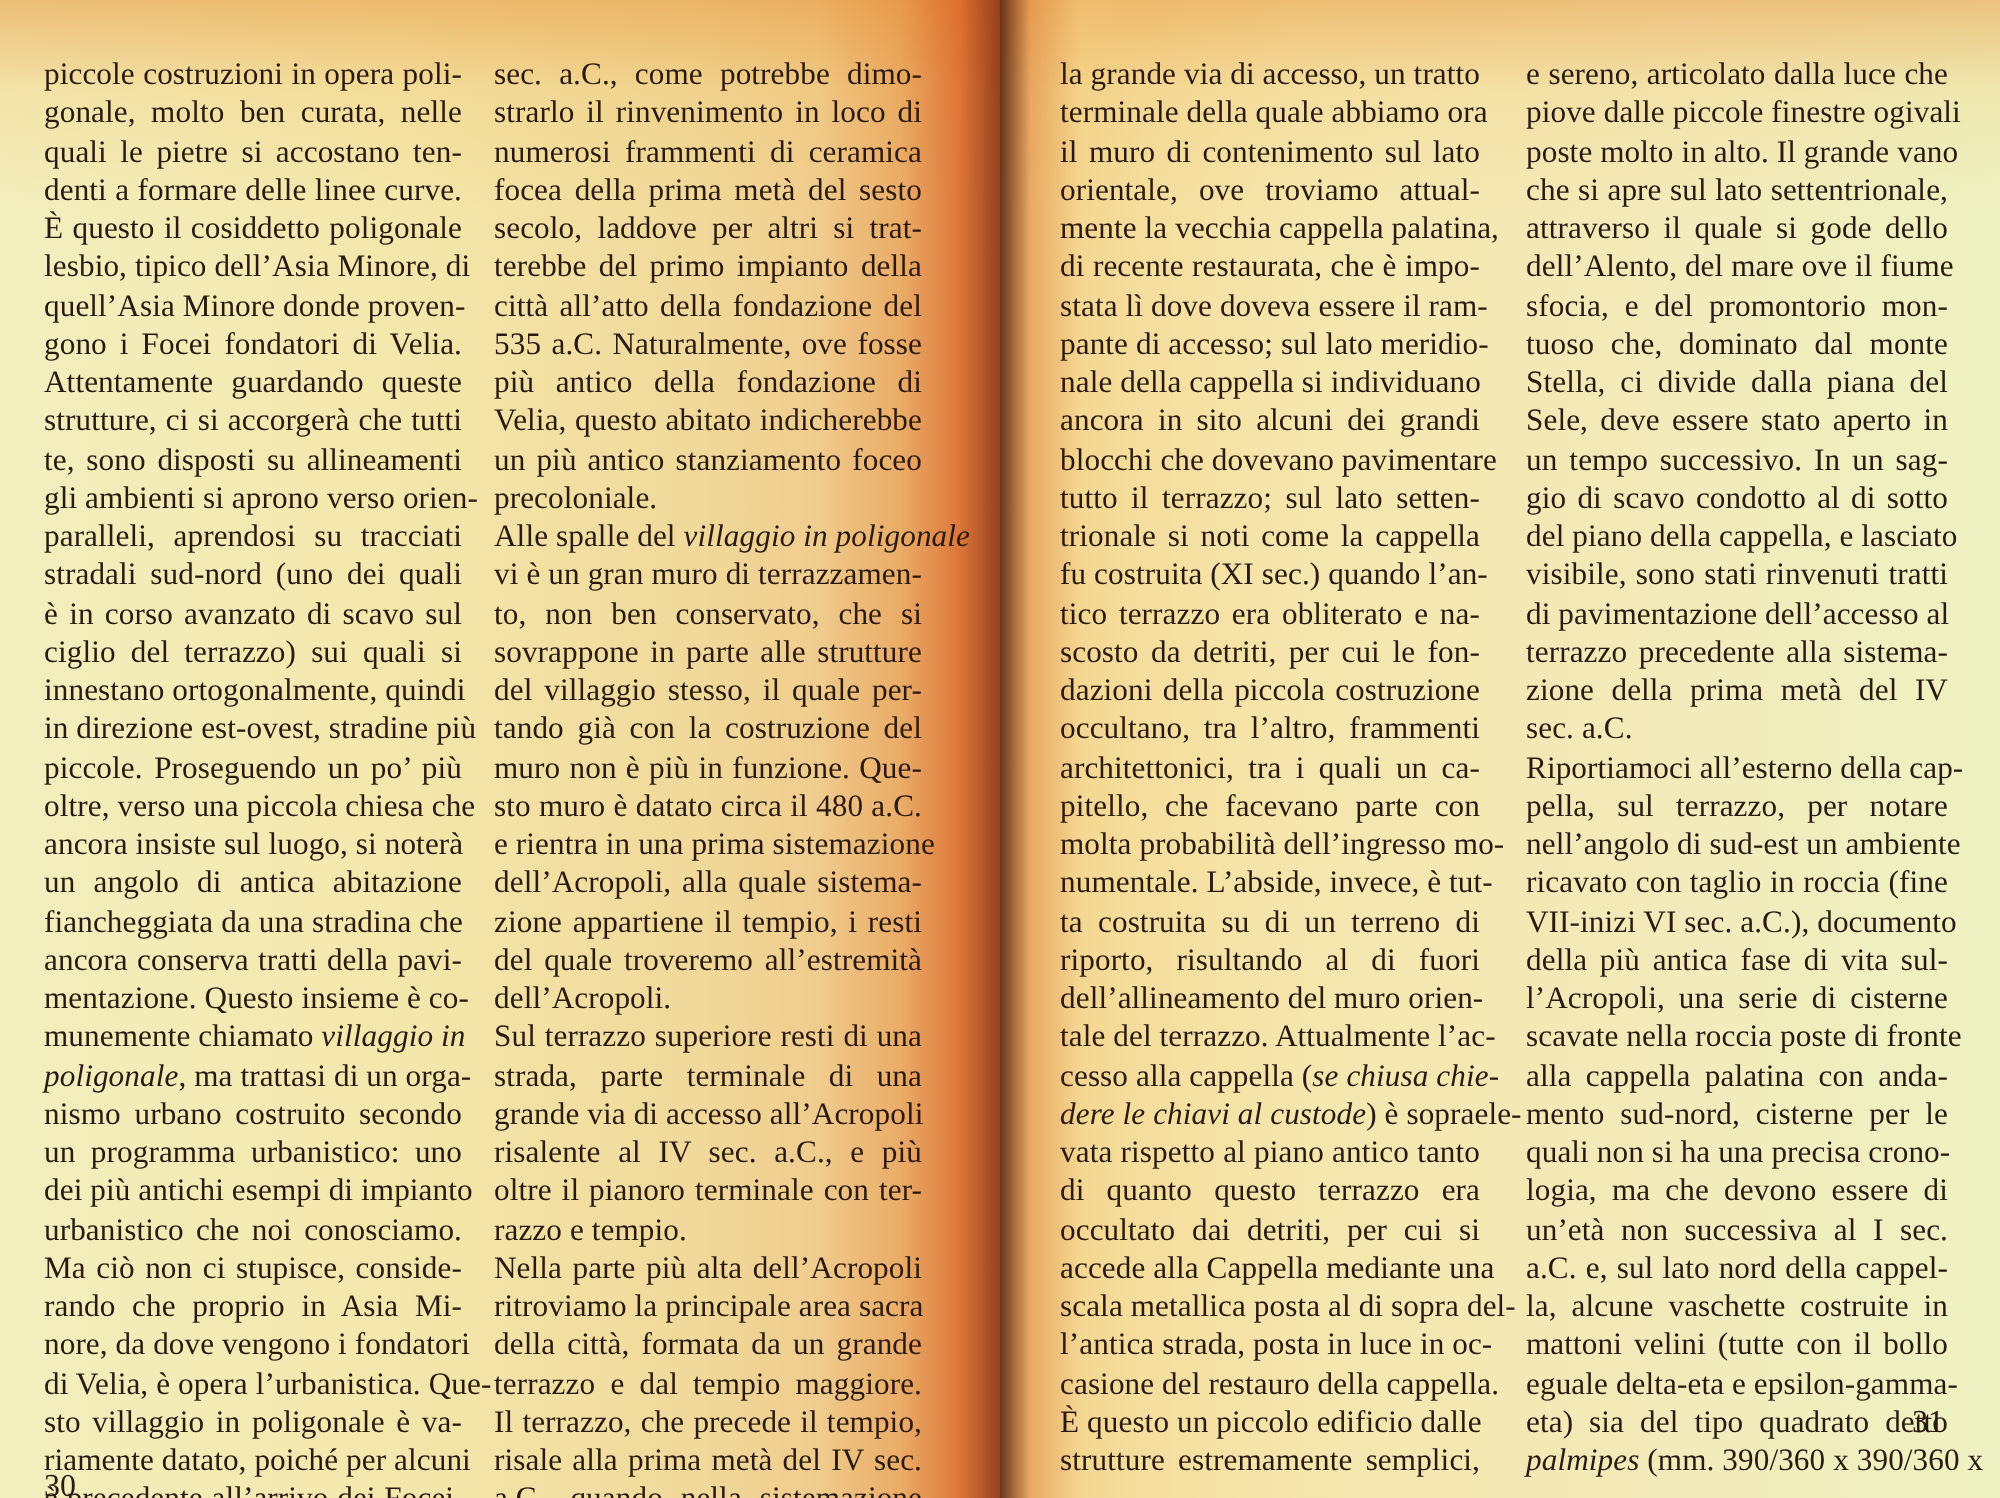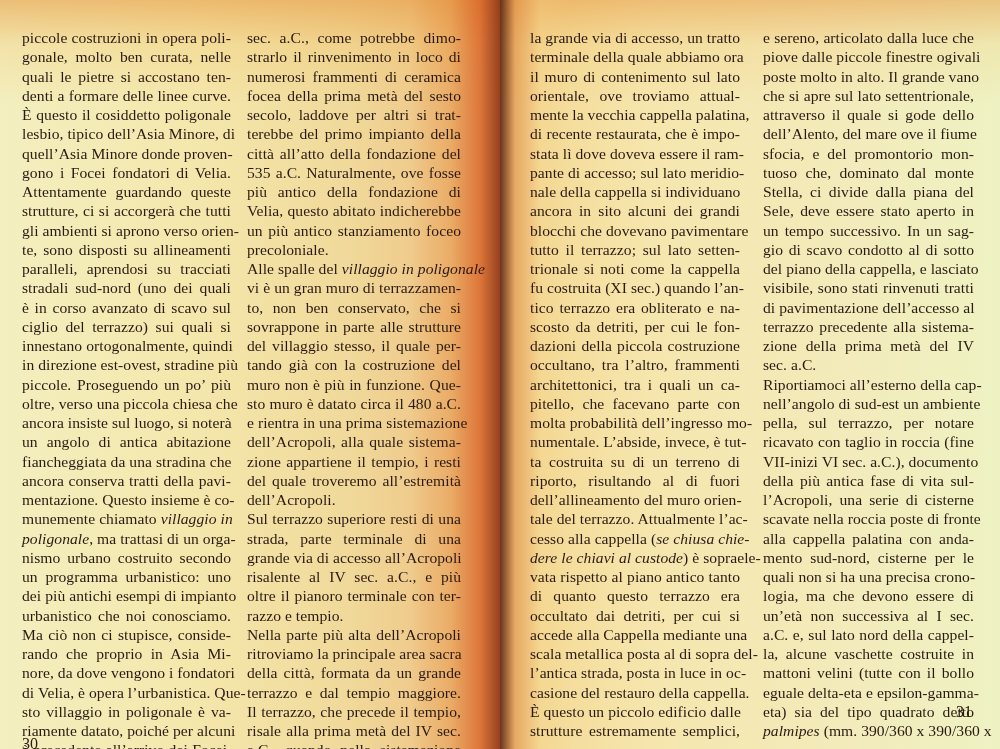--- a/index.html
+++ b/index.html
@@ -53,22 +53,22 @@
         <span class="ln">piccole costruzioni in opera poli-</span>
         <span class="ln">gonale, molto ben curata, nelle</span>
         <span class="ln">quali le pietre si accostano ten-</span>
         <span class="ln">denti a formare delle linee curve.</span>
         <span class="ln">È questo il cosiddetto poligonale</span>
         <span class="ln">lesbio, tipico dell’Asia Minore, di</span>
         <span class="ln">quell’Asia Minore donde proven-</span>
         <span class="ln">gono i Focei fondatori di Velia.</span>
         <span class="ln">Attentamente guardando queste</span>
         <span class="ln">strutture, ci si accorgerà che tutti</span>
+        <span class="ln">te, sono disposti su allineamenti</span>
         <span class="ln">gli ambienti si aprono verso orien-</span>
-        <span class="ln">te, sono disposti su allineamenti</span>
         <span class="ln">paralleli, aprendosi su tracciati</span>
         <span class="ln">stradali sud-nord (uno dei quali</span>
         <span class="ln">è in corso avanzato di scavo sul</span>
         <span class="ln">ciglio del terrazzo) sui quali si</span>
         <span class="ln">innestano ortogonalmente, quindi</span>
         <span class="ln">in direzione est-ovest, stradine più</span>
         <span class="ln">piccole. Proseguendo un po’ più</span>
         <span class="ln">oltre, verso una piccola chiesa che</span>
         <span class="ln">ancora insiste sul luogo, si noterà</span>
         <span class="ln">un angolo di antica abitazione</span>
@@ -184,22 +184,22 @@
         <span class="ln">Sele, deve essere stato aperto in</span>
         <span class="ln">un tempo successivo. In un sag-</span>
         <span class="ln">gio di scavo condotto al di sotto</span>
         <span class="ln">del piano della cappella, e lasciato</span>
         <span class="ln">visibile, sono stati rinvenuti tratti</span>
         <span class="ln">di pavimentazione dell’accesso al</span>
         <span class="ln">terrazzo precedente alla sistema-</span>
         <span class="ln">zione della prima metà del IV</span>
         <span class="ln last">sec. a.C.</span>
         <span class="ln">Riportiamoci all’esterno della cap-</span>
+        <span class="ln">pella, sul terrazzo, per notare</span>
         <span class="ln">nell’angolo di sud-est un ambiente</span>
-        <span class="ln">pella, sul terrazzo, per notare</span>
         <span class="ln">ricavato con taglio in roccia (fine</span>
         <span class="ln">VII-inizi VI sec. a.C.), documento</span>
         <span class="ln">della più antica fase di vita sul-</span>
         <span class="ln">l’Acropoli, una serie di cisterne</span>
         <span class="ln">scavate nella roccia poste di fronte</span>
         <span class="ln">alla cappella palatina con anda-</span>
         <span class="ln">mento sud-nord, cisterne per le</span>
         <span class="ln">quali non si ha una precisa crono-</span>
         <span class="ln">logia, ma che devono essere di</span>
         <span class="ln">un’età non successiva al I sec.</span>

